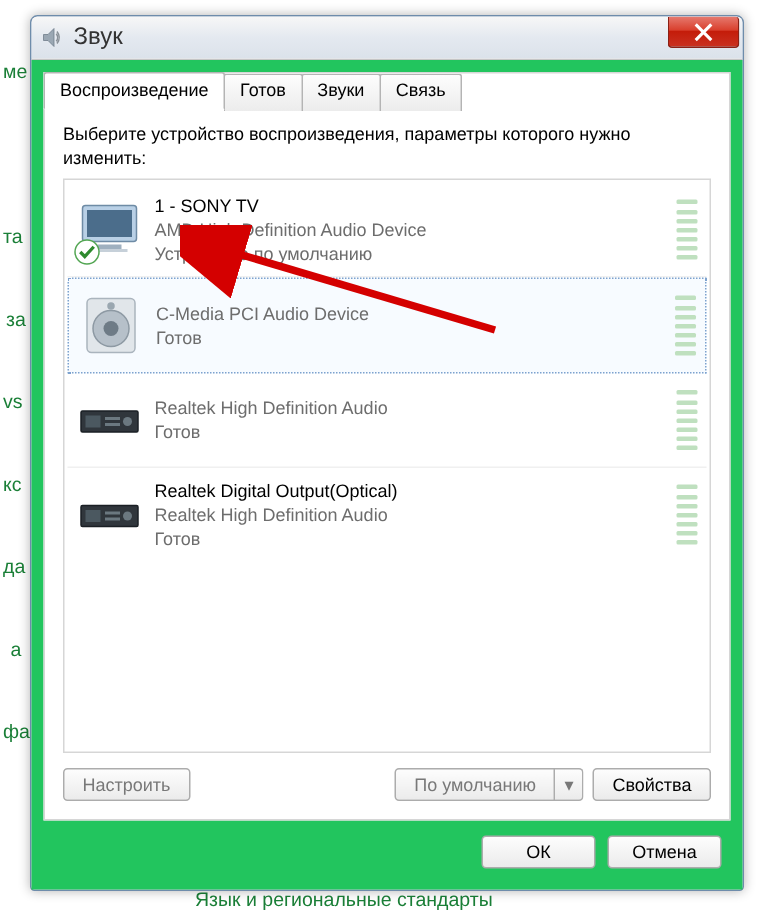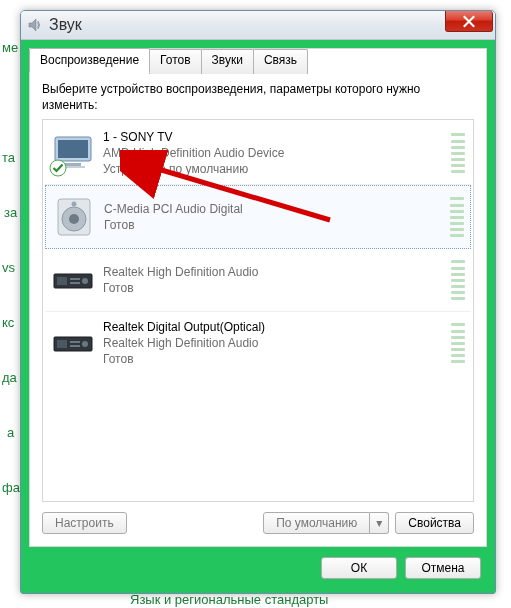--- a/index.html
+++ b/index.html
@@ -304,21 +304,21 @@
           <div class="device-row selected">
             <div class="dev-icon">
               <svg viewBox="0 0 44 44">
                 <rect x="6" y="4" width="32" height="36" rx="3" fill="#e1e6ea" stroke="#aab4bd"></rect>
                 <circle cx="22" cy="24" r="12" fill="#b6c0c9" stroke="#8d99a3"></circle>
                 <circle cx="22" cy="24" r="5" fill="#6e7b86"></circle>
                 <circle cx="22" cy="9" r="2.5" fill="#9aa7b0"></circle>
               </svg>
             </div>
             <div class="dev-text">
-              <span class="dev-sub">C-Media PCI Audio Digital</span>
+              <span class="dev-sub">C-Media PCI Audio Device</span>
               <span class="dev-stat">Готов</span>
             </div>
             <div class="level-meter">
               <span></span>
                 <span></span>
                 <span></span>
                 <span></span>
                 <span></span>
                 <span></span>
                 <span></span>

